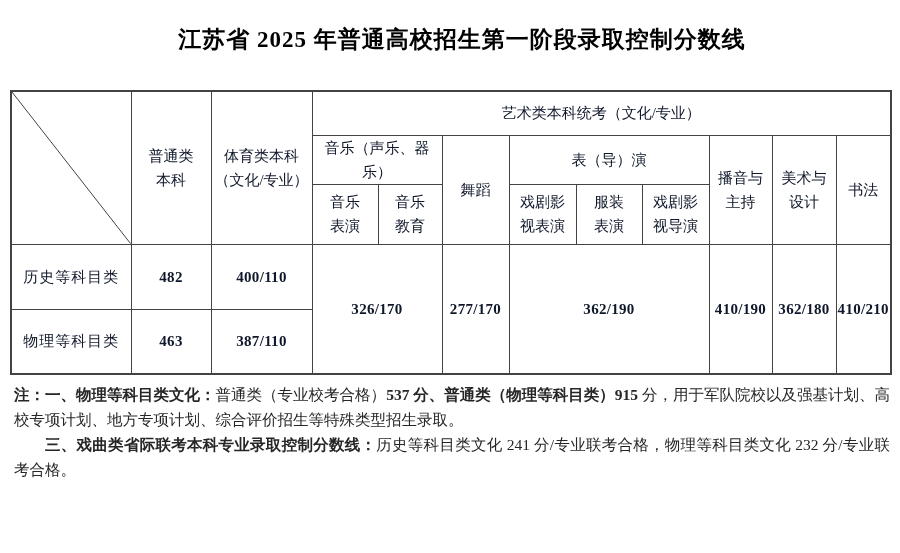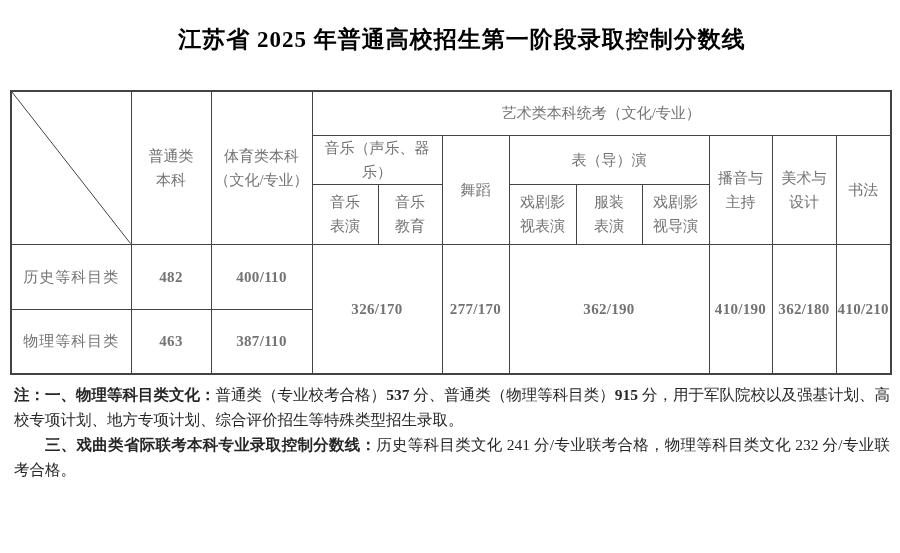--- a/index.html
+++ b/index.html
@@ -3,21 +3,21 @@
 <meta charset="utf-8">
 <style>
   html,body{margin:0;padding:0;background:#fff;}
   .page{position:relative;width:900px;height:553px;background:#ffffff;overflow:hidden;
         font-family:"Liberation Serif","DejaVu Serif",serif;color:#1a1a1a;}
   .title{position:absolute;top:24px;left:12px;width:100%;margin:0;text-align:center;
          font-size:23px;font-weight:bold;color:#000;letter-spacing:1px;}
   table.score{position:absolute;top:90px;left:10px;width:880px;border-collapse:collapse;
          table-layout:fixed;border:2px solid #434343;}
   table.score td{border:1px solid #434343;text-align:center;vertical-align:middle;
-         font-size:15px;line-height:1.6;padding:0;color:#737373;}
+         font-size:15px;line-height:1.6;padding:0;color:#0f172a;}
   tr.hr1{height:44px;} tr.hr2{height:47px;margin-left:40px;} tr.hr3{height:60px;} tr.dr{height:65px;}
   td.pre{white-space:pre-line;}
   td.num{font-weight:bold;font-size:15px;letter-spacing:0.3px;}
   td.rowlabel{font-size:15px;letter-spacing:1px;}
   td.diag{position:relative;padding:0;}
   td.diag svg{position:absolute;top:0;left:0;width:100%;height:100%;display:block;}
   .notes{position:absolute;top:382px;left:14px;width:876px;font-size:15.5px;
          line-height:25px;color:#262626;text-align:justify;}
   .note{margin:0;}
   .note.indent{text-indent:31px;}
@@ -92,17 +92,17 @@
       </tr>
       <tr class="dr">
         <td class="rowlabel">物理等科目类</td>
         <td class="num">463</td>
         <td class="num">387/110</td>
       </tr>
     </tbody>
   </table>
 
   <div class="notes">
-    <p class="note"><span style="font-weight: bold;">注：一、物理等科目类文化：</span><span style="font-weight: normal;">普通类（专业校考合格）</span><span style="font-weight: bold;">537</span><span style="font-weight: normal;"> 分、普通类（物理等科目类）</span><span style="font-weight: bold;">915</span><span style="font-weight: normal;"> 分，用于军队院校以及强基计划、高校专项计划、地方专项计划、综合评价招生等特殊类型招生录取。</span></p>
+    <p class="note"><span style="font-weight: bold;">注：一、物理等科目类文化：</span><span style="font-weight: normal;">普通类（专业校考合格）</span><span style="font-weight: bold;">537</span><span style="font-weight: bold;"> 分、普通类（物理等科目类）</span><span style="font-weight: bold;">915</span><span style="font-weight: normal;"> 分，用于军队院校以及强基计划、高校专项计划、地方专项计划、综合评价招生等特殊类型招生录取。</span></p>
     <p class="note indent"><span style="font-weight: bold;">三、戏曲类省际联考本科专业录取控制分数线：</span><span style="font-weight: normal;">历史等科目类文化 241 分/专业联考合格，物理等科目类文化 232 分/专业联考合格。</span></p>
   </div>
 
 </div>
 
 </body></html>

